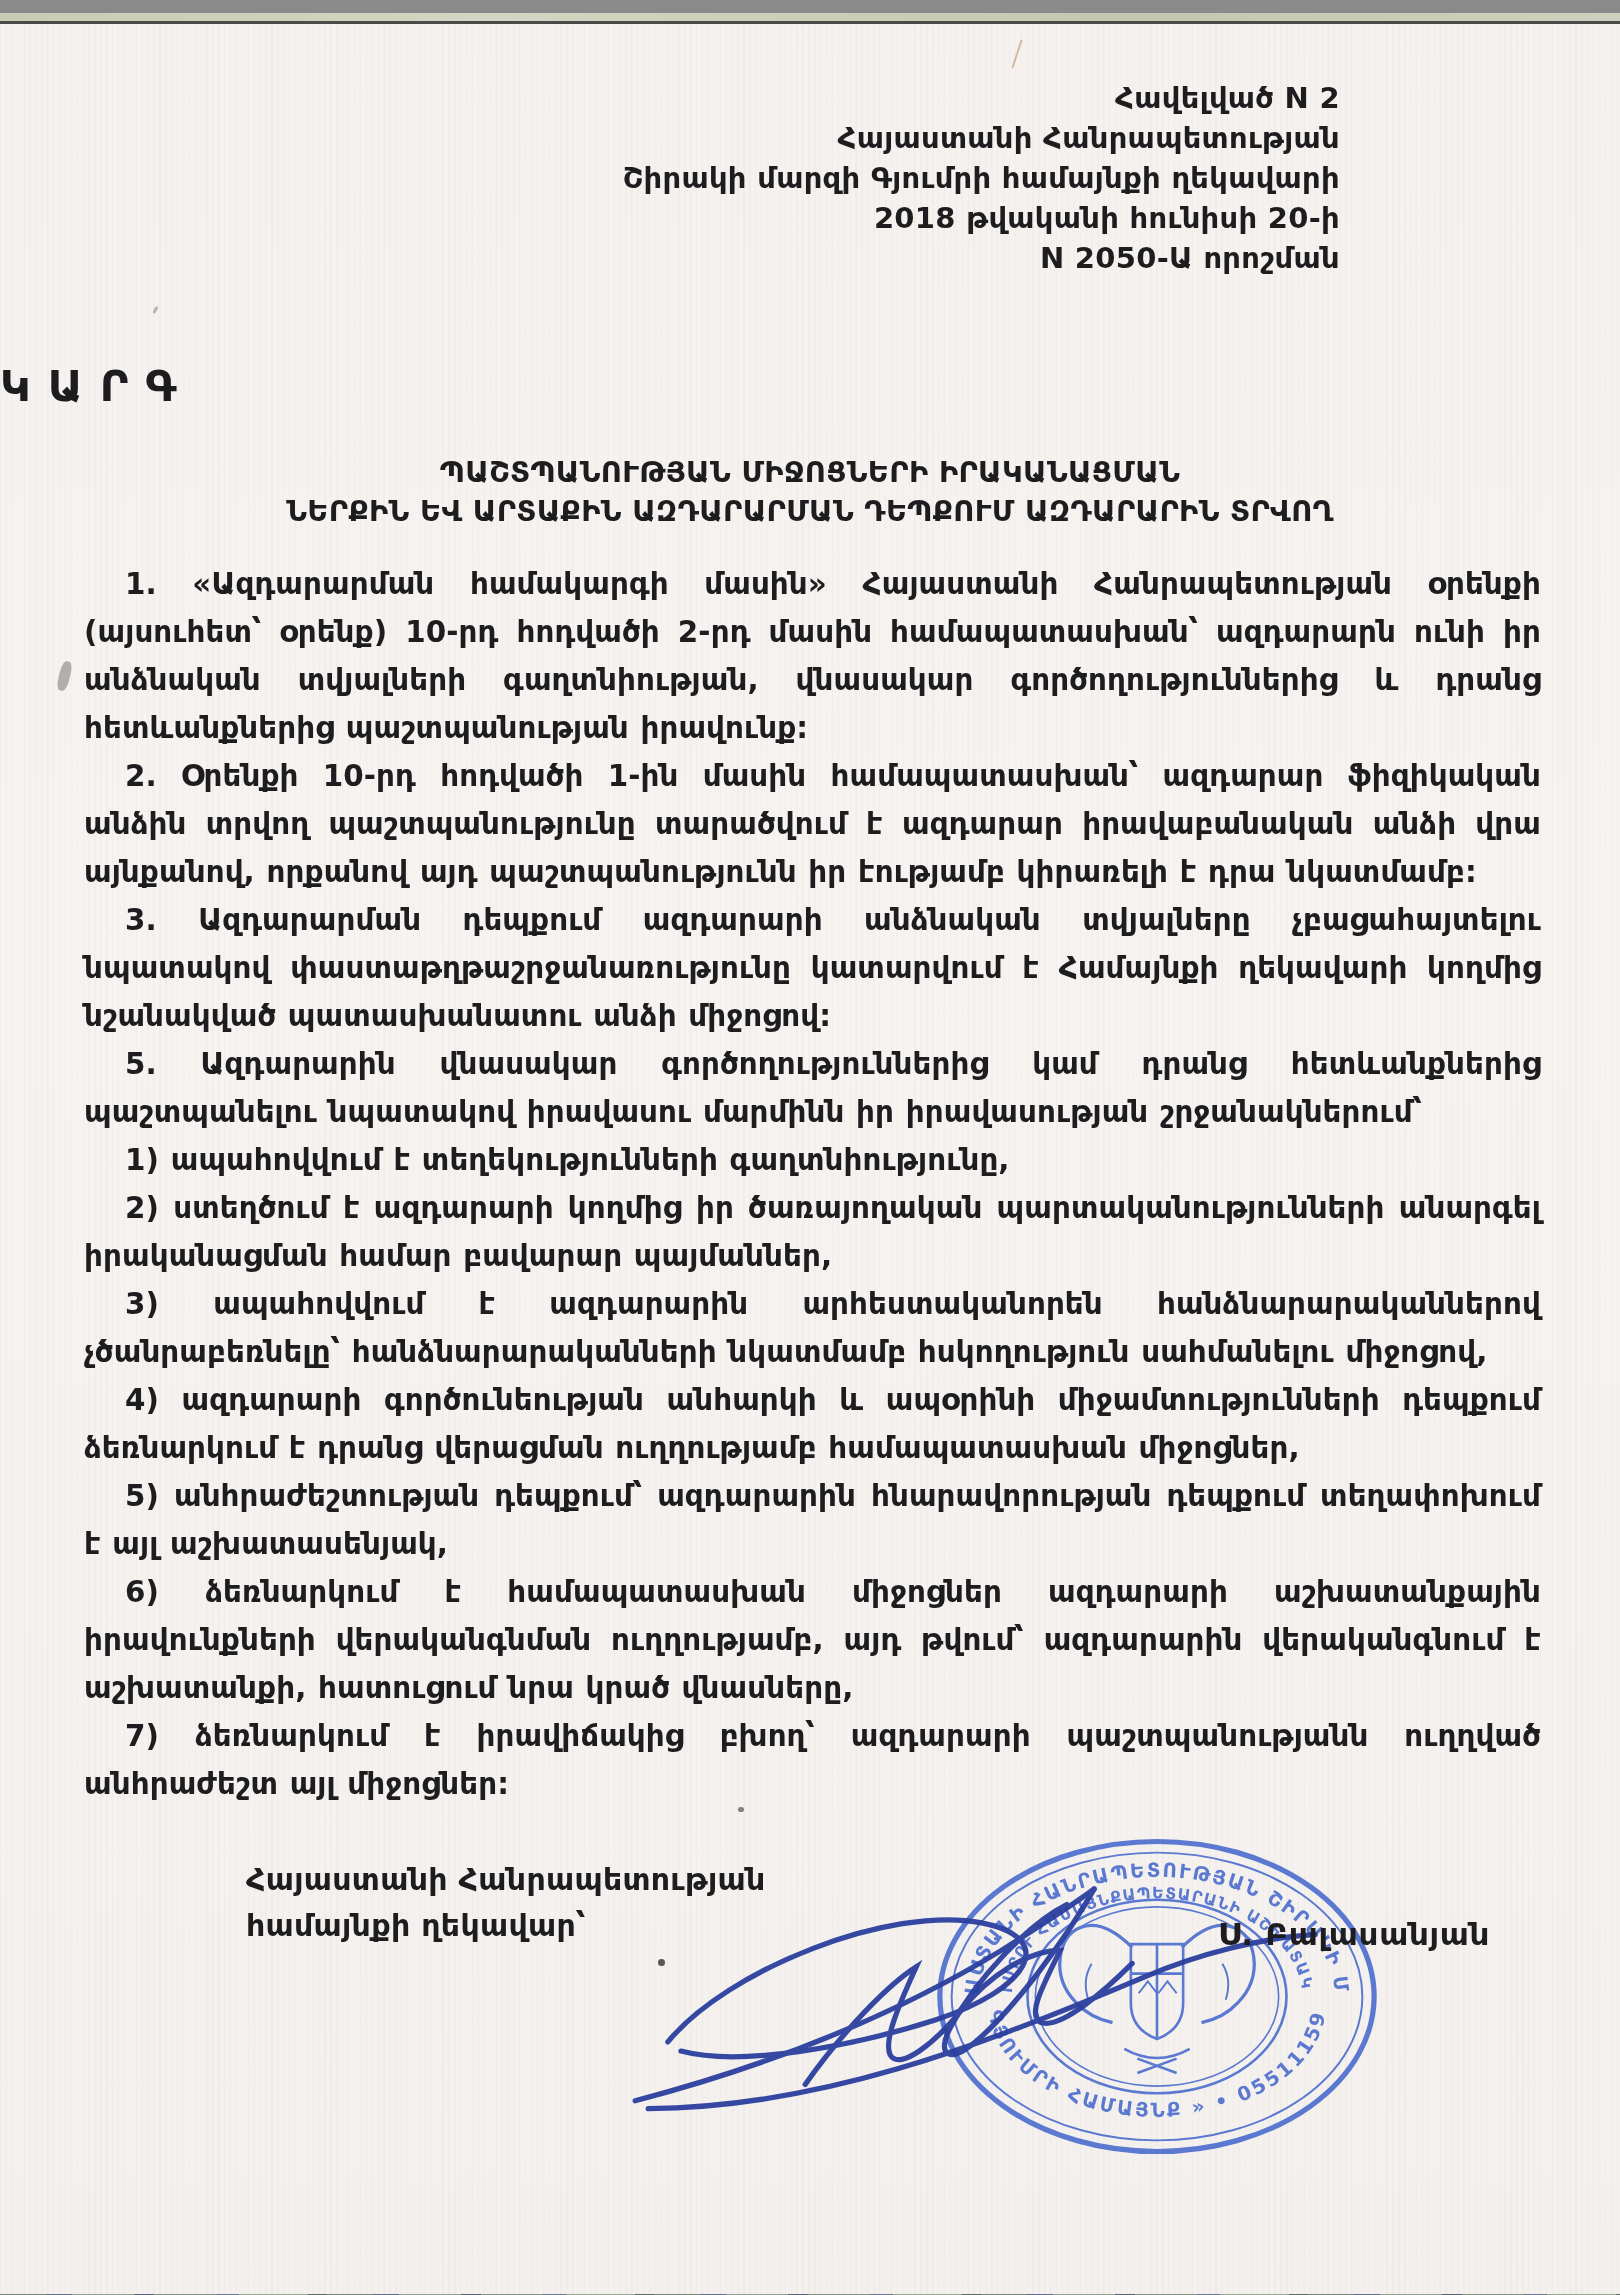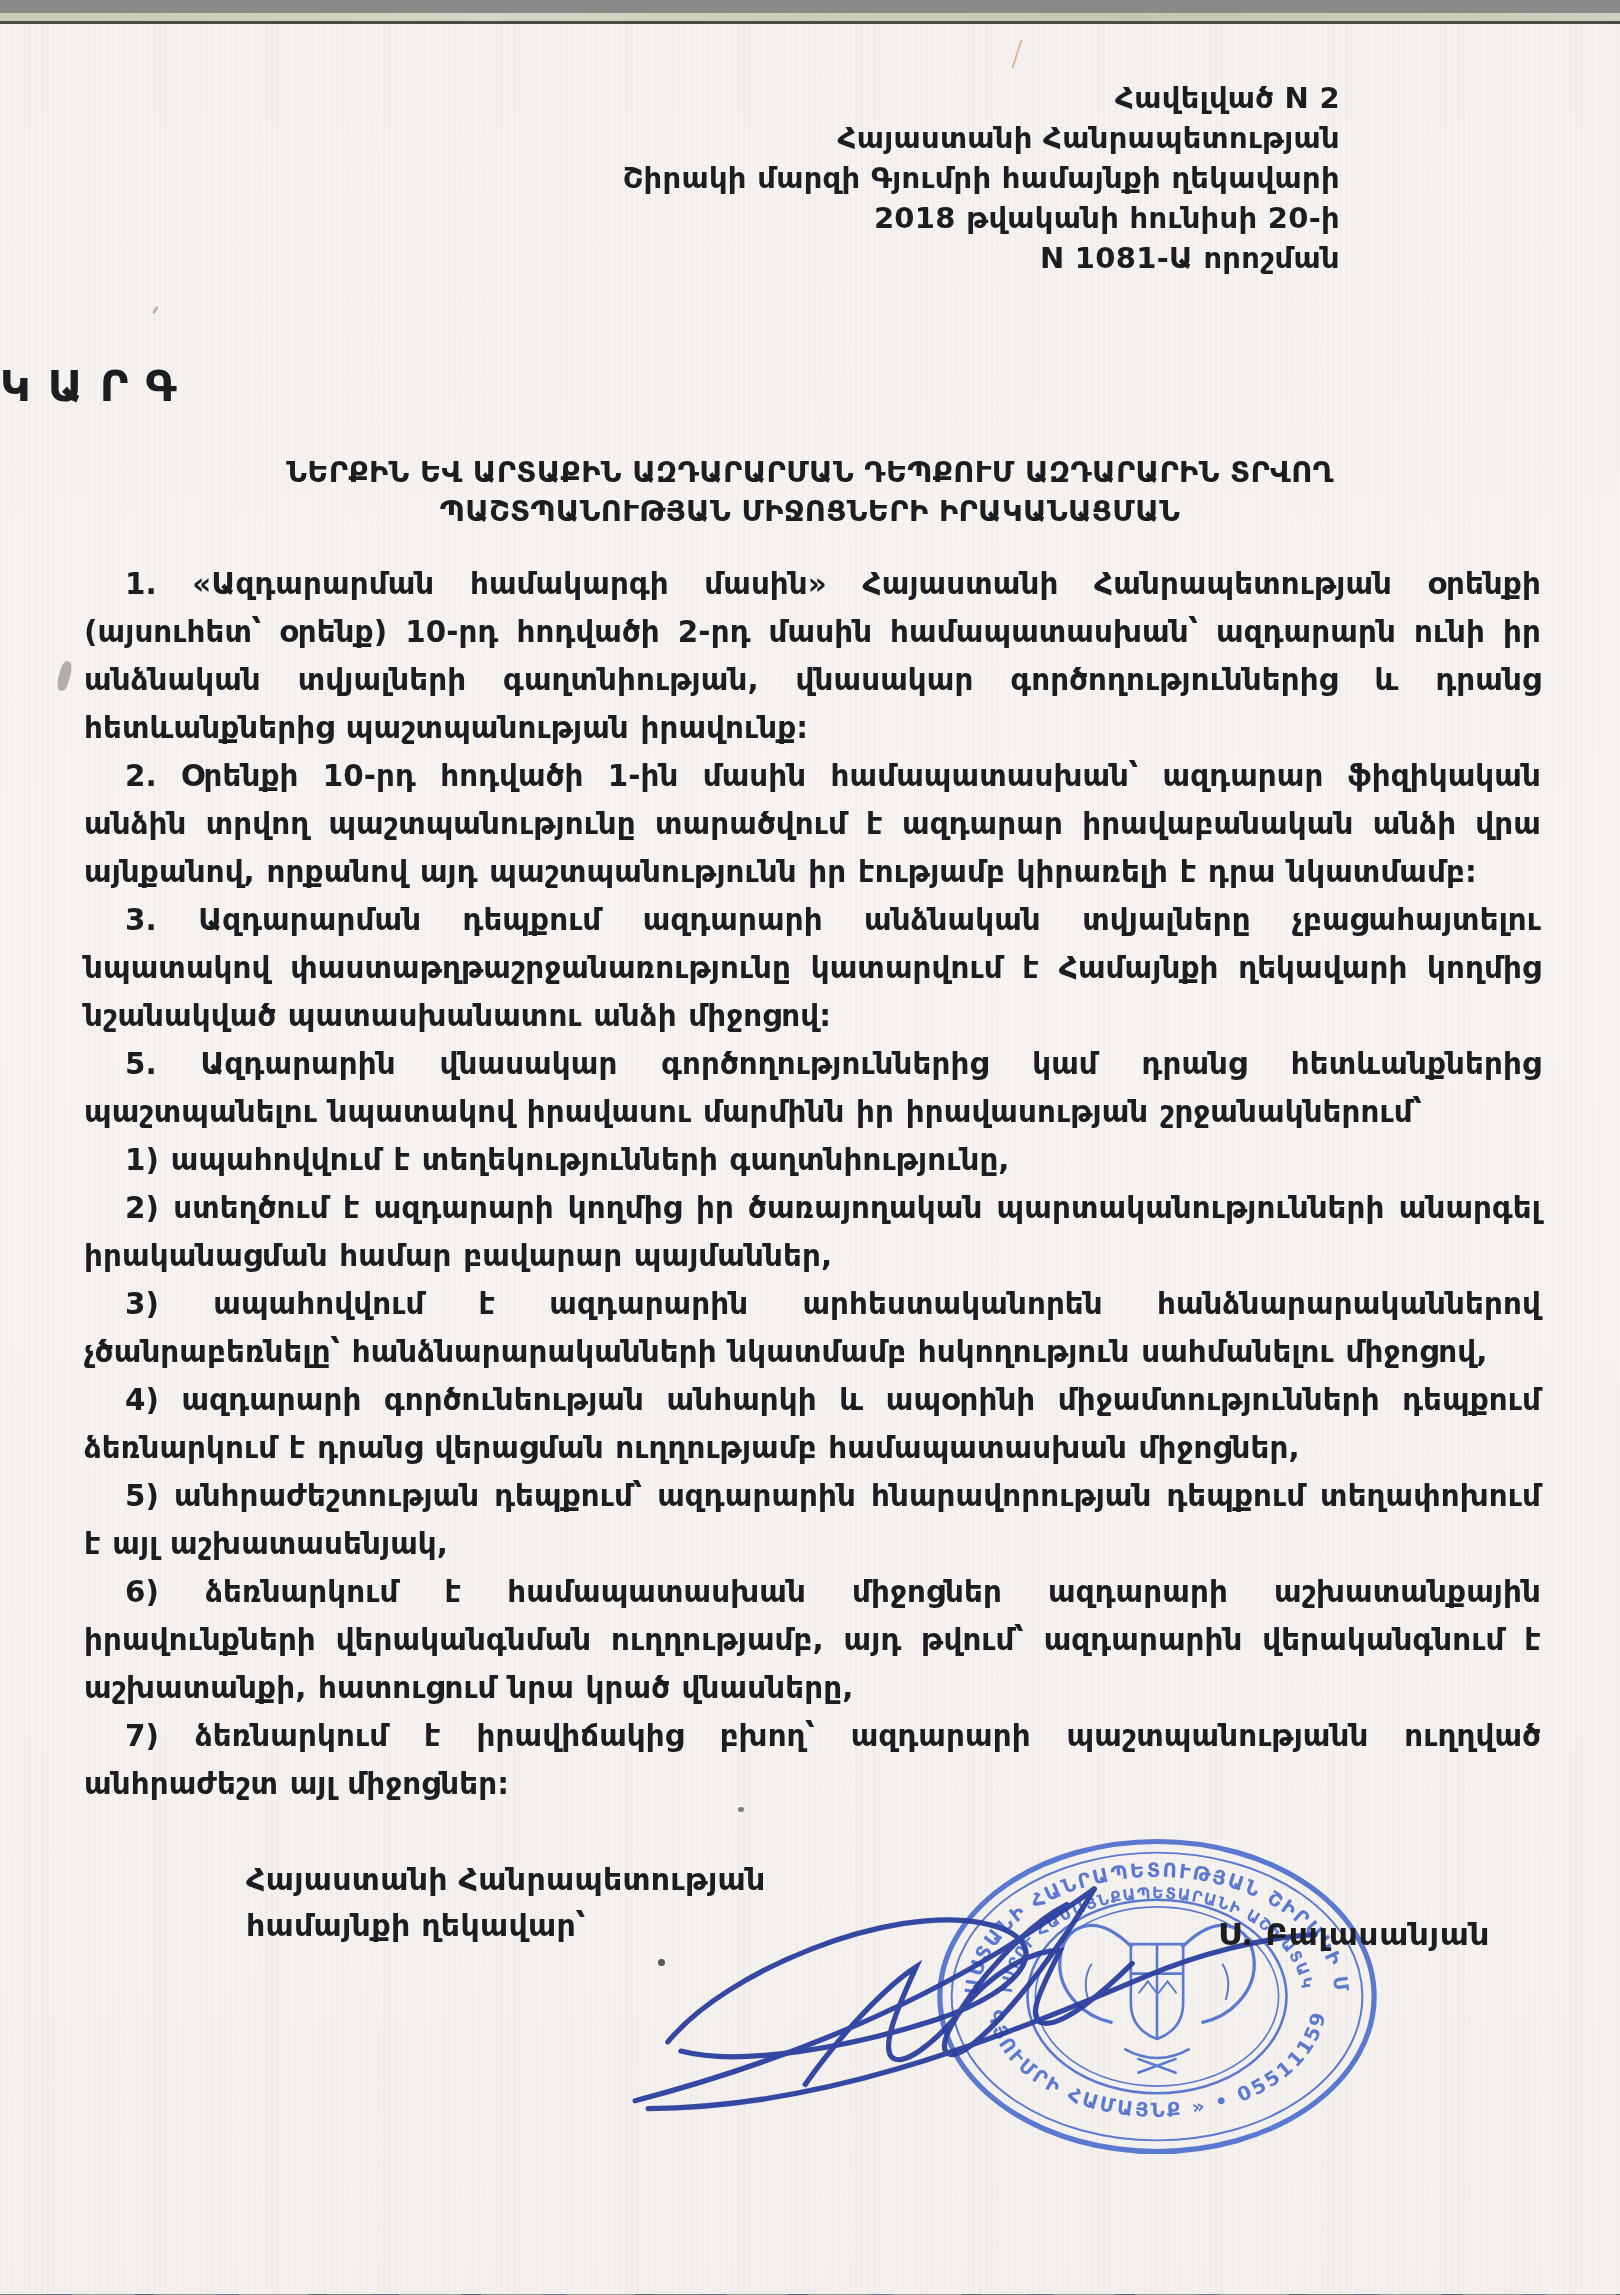--- a/index.html
+++ b/index.html
@@ -69,28 +69,28 @@
 <div class="page">
 
   <div class="scan-top-strip"></div>
   <div class="scan-top-line"></div>
 
   <div class="header-block">
     <div>Հավելված N 2</div>
     <div>Հայաստանի Հանրապետության</div>
     <div>Շիրակի մարզի  Գյումրի համայնքի ղեկավարի</div>
     <div>2018 թվականի հունիսի 20-ի</div>
-    <div>N 1081-Ա որոշման</div>
+    <div>N 2050-Ա որոշման</div>
   </div>
 
   <div class="doc-title">ԿԱՐԳ</div>
 
   <div class="doc-subtitle">
+    <div>ՊԱՇՏՊԱՆՈՒԹՅԱՆ ՄԻՋՈՑՆԵՐԻ ԻՐԱԿԱՆԱՑՄԱՆ</div>
     <div>ՆԵՐՔԻՆ ԵՎ ԱՐՏԱՔԻՆ ԱԶԴԱՐԱՐՄԱՆ ԴԵՊՔՈՒՄ ԱԶԴԱՐԱՐԻՆ ՏՐՎՈՂ</div>
-    <div>ՊԱՇՏՊԱՆՈՒԹՅԱՆ ՄԻՋՈՑՆԵՐԻ ԻՐԱԿԱՆԱՑՄԱՆ</div>
   </div>
 
   <div class="body-text">
     <p class="para">1. «Ազդարարման համակարգի մասին» Հայաստանի Հանրապետության օրենքի (այսուհետ՝ օրենք) 10-րդ հոդվածի 2-րդ մասին համապատասխան՝ ազդարարն ունի իր անձնական տվյալների գաղտնիության, վնասակար գործողություններից և դրանց հետևանքներից պաշտպանության իրավունք:</p>
     <p class="para">2. Օրենքի 10-րդ հոդվածի 1-ին մասին համապատասխան՝ ազդարար ֆիզիկական անձին տրվող պաշտպանությունը տարածվում է ազդարար իրավաբանական անձի վրա այնքանով, որքանով այդ պաշտպանությունն իր էությամբ կիրառելի է դրա նկատմամբ:</p>
     <p class="para">3. Ազդարարման դեպքում ազդարարի անձնական տվյալները չբացահայտելու նպատակով փաստաթղթաշրջանառությունը կատարվում է Համայնքի ղեկավարի կողմից նշանակված պատասխանատու անձի միջոցով:</p>
     <p class="para">5. Ազդարարին վնասակար գործողություններից կամ դրանց հետևանքներից պաշտպանելու նպատակով իրավասու մարմինն իր իրավասության շրջանակներում՝</p>
     <p class="para">1) ապահովվում է տեղեկությունների գաղտնիությունը,</p>
     <p class="para">2) ստեղծում է ազդարարի կողմից իր ծառայողական պարտականությունների անարգել իրականացման համար բավարար պայմաններ,</p>
     <p class="para">3) ապահովվում է ազդարարին արհեստականորեն հանձնարարականներով չծանրաբեռնելը՝ հանձնարարականների նկատմամբ հսկողություն սահմանելու միջոցով,</p>

